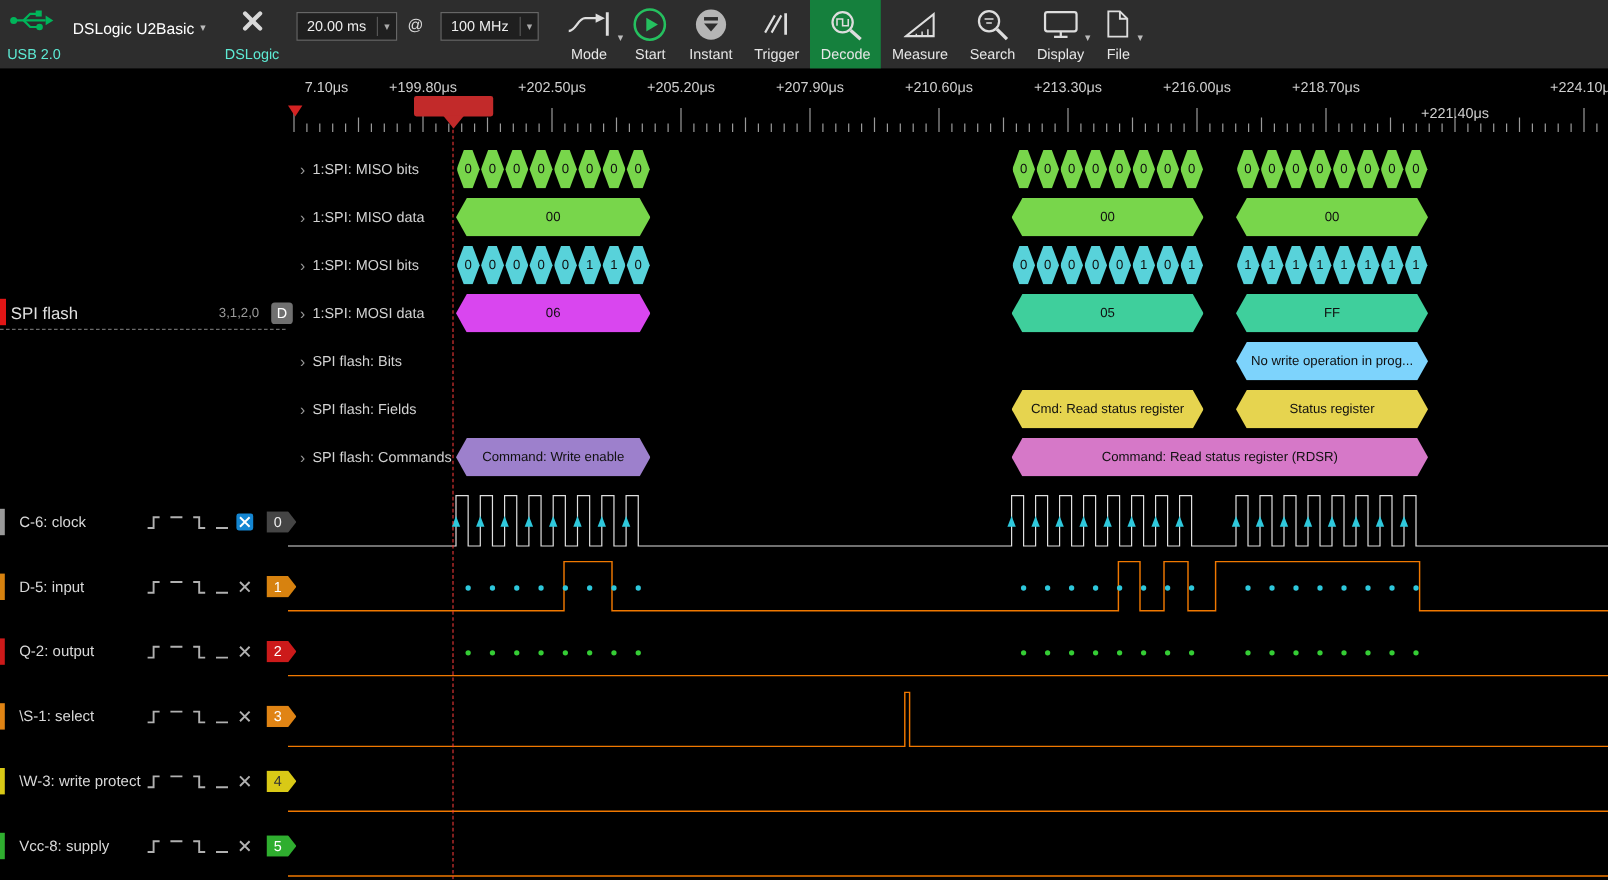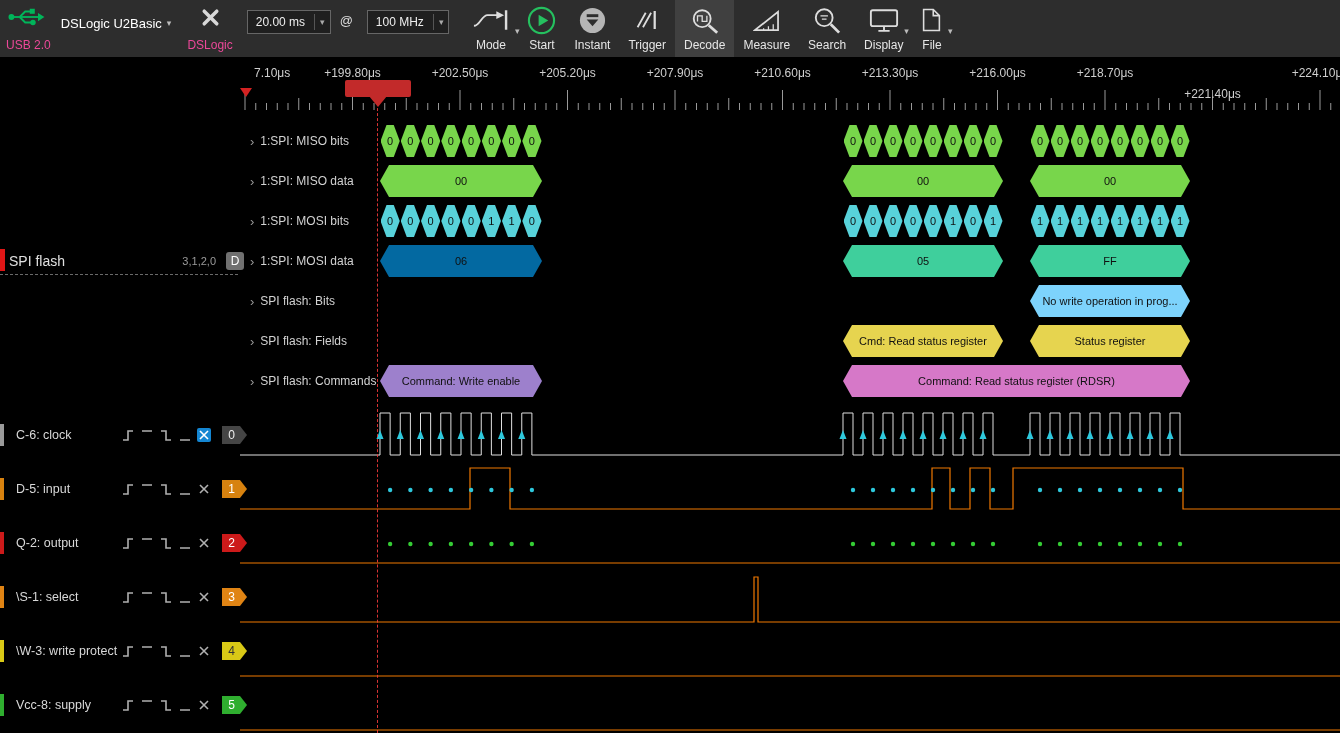--- a/index.html
+++ b/index.html
@@ -4,36 +4,36 @@
 <style>
   html,body{margin:0;padding:0;background:#000;}
   .app{position:relative;width:1340px;height:733px;overflow:hidden;background:#000;
        font-family:"Liberation Sans",sans-serif;color:#ddd;}
   
   .toolbar{position:absolute;left:0;top:0;width:1340px;height:57px;background:#2d2d2d;
            display:flex;align-items:stretch;z-index:10;}
   .usb-group{display:flex;flex-direction:column;justify-content:space-between;align-items:flex-start;
              padding:6px 0 5px;margin-left:6px;}
   .usb-svg{width:42px;height:22px;}
-  .tb-caption{font-size:12px;color:#ec4899;white-space:nowrap;}
+  .tb-caption{font-size:12px;color:#5eead4;white-space:nowrap;}
   .tb-dropdown{margin:13px 0 0 10px;height:20px;font-size:13px;color:#fff;display:flex;gap:5px;
                align-items:center;cursor:pointer;align-self:flex-start;}
   .dd-caret{color:#bbb;font-size:9px;}
   .opt-group{display:flex;flex-direction:column;justify-content:space-between;align-items:center;
              margin-left:16px;padding:6px 0 5px;cursor:pointer;}
   .opt-svg{width:23px;height:23px;}
   .combo{margin:10px 0 0 14px;height:22px;background:#1f1f1f;border:1px solid #666;display:flex;
          align-items:center;padding:0 5px 0 8px;font-size:12px;color:#eee;gap:9px;align-self:flex-start;cursor:pointer;}
   .combo-caret{border-left:1px solid #555;padding-left:5px;color:#aaa;font-size:9px;height:16px;
                display:flex;align-items:center;}
   .at-sep{margin:13px 0 0 9px;font-size:13px;color:#ddd;}
   #actions{display:flex;margin-left:14px;}
   .action{display:flex;flex-direction:column;align-items:center;justify-content:space-between;
           padding:5px 9px;cursor:pointer;position:relative;}
-  .action.active{background:#404040;}
+  .action.active{background:#15803d;}
   .aicon{height:30px;display:flex;align-items:center;position:relative;}
   .aicon svg{display:block;}
   .acaret{position:absolute;right:-10px;bottom:-1px;font-size:9px;color:#bbb;}
   .alabel{font-size:12px;color:#e6e6e6;}
   
   .sidebar{position:absolute;left:0;top:57px;width:240px;height:676px;background:#000;z-index:5;}
   .la-row{position:absolute;top:11px;left:0;height:26px;width:240px;display:flex;align-items:center;gap:9px;cursor:pointer;}
   .tag{width:5px;height:24px;background:#e01616;display:inline-block;}
   .wave-ic{width:30px;height:17px;margin-left:6px;}
   .la-label{font-size:13px;color:#e8e8e8;}
@@ -218,21 +218,21 @@
         <div class="bubble small" style="left: 522.25px; width: 19.25px; top: 125px; background: rgb(120, 214, 75);">0</div>
         <div class="bubble" style="left: 380px; width: 162px; top: 165px; background: rgb(120, 214, 75);">00</div>
         <div class="bubble small" style="left: 380.5px; width: 19.25px; top: 205px; background: rgb(88, 210, 218);">0</div>
         <div class="bubble small" style="left: 400.75px; width: 19.25px; top: 205px; background: rgb(88, 210, 218);">0</div>
         <div class="bubble small" style="left: 421px; width: 19.25px; top: 205px; background: rgb(88, 210, 218);">0</div>
         <div class="bubble small" style="left: 441.25px; width: 19.25px; top: 205px; background: rgb(88, 210, 218);">0</div>
         <div class="bubble small" style="left: 461.5px; width: 19.25px; top: 205px; background: rgb(88, 210, 218);">0</div>
         <div class="bubble small" style="left: 481.75px; width: 19.25px; top: 205px; background: rgb(88, 210, 218);">1</div>
         <div class="bubble small" style="left: 502px; width: 19.25px; top: 205px; background: rgb(88, 210, 218);">1</div>
         <div class="bubble small" style="left: 522.25px; width: 19.25px; top: 205px; background: rgb(88, 210, 218);">0</div>
-        <div class="bubble" style="left: 380px; width: 162px; top: 245px; background: #0369a1;">06</div>
+        <div class="bubble" style="left: 380px; width: 162px; top: 245px; background: #d946ef;">06</div>
         <div class="bubble small" style="left: 843.5px; width: 19px; top: 125px; background: rgb(120, 214, 75);">0</div>
         <div class="bubble small" style="left: 863.5px; width: 19px; top: 125px; background: rgb(120, 214, 75);">0</div>
         <div class="bubble small" style="left: 883.5px; width: 19px; top: 125px; background: rgb(120, 214, 75);">0</div>
         <div class="bubble small" style="left: 903.5px; width: 19px; top: 125px; background: rgb(120, 214, 75);">0</div>
         <div class="bubble small" style="left: 923.5px; width: 19px; top: 125px; background: rgb(120, 214, 75);">0</div>
         <div class="bubble small" style="left: 943.5px; width: 19px; top: 125px; background: rgb(120, 214, 75);">0</div>
         <div class="bubble small" style="left: 963.5px; width: 19px; top: 125px; background: rgb(120, 214, 75);">0</div>
         <div class="bubble small" style="left: 983.5px; width: 19px; top: 125px; background: rgb(120, 214, 75);">0</div>
         <div class="bubble" style="left: 843px; width: 160px; top: 165px; background: rgb(120, 214, 75);">00</div>
         <div class="bubble small" style="left: 843.5px; width: 19px; top: 205px; background: rgb(88, 210, 218);">0</div>

